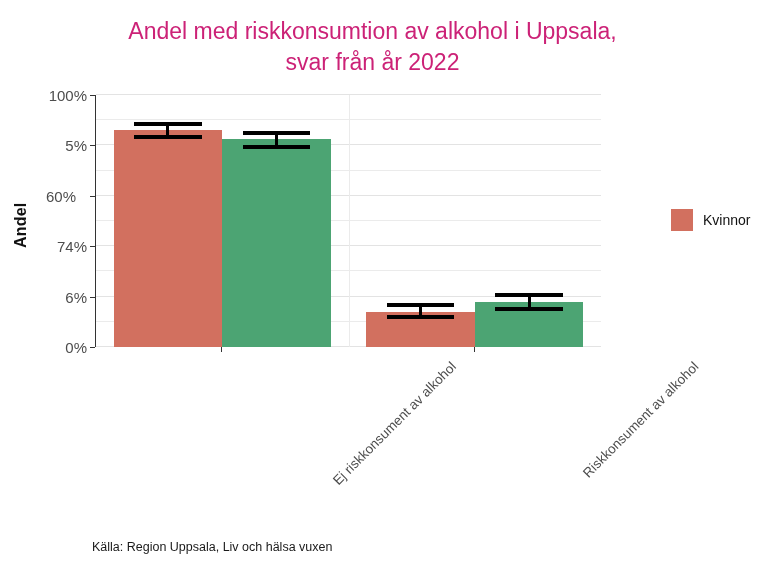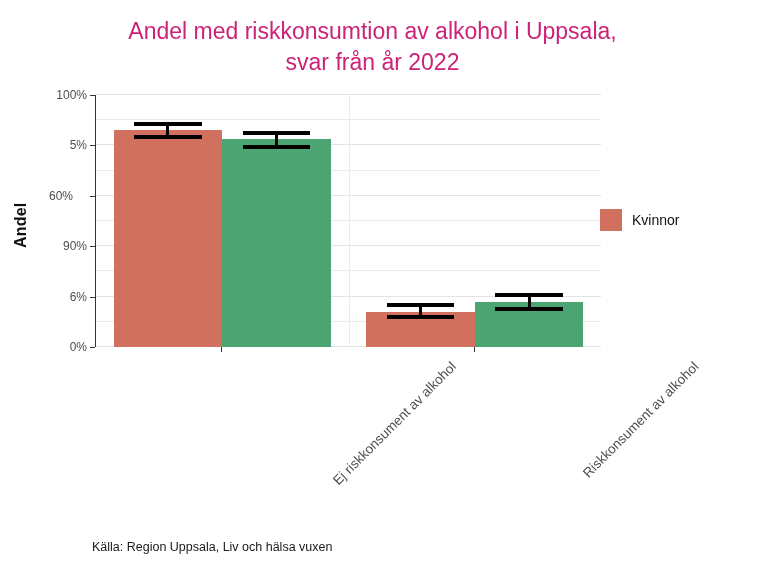--- a/index.html
+++ b/index.html
@@ -91,21 +91,21 @@
     height: 1px;
     background: #333333;
   }
 
   
   .y-tick-label {
     position: absolute;
     right: 0;
     width: 52px;
     text-align: right;
-    font-size: 12px;
+    font-size: 15px;
     color: #4d4d4d;
     transform: translateY(-50%);
   }
   .y-tick-mark {
     position: absolute;
     left: -5px;
     width: 5px;
     height: 1px;
     background: #333333;
   }
@@ -150,21 +150,21 @@
   .x-tick-mark {
     position: absolute;
     width: 1px;
     height: 5px;
     background: #333333;
   }
 
   
   .legend {
     position: absolute;
-    left: 600px;
+    left: 671px;
     top: 208px;
   }
   .legend-row {
     display: flex;
     align-items: center;
     height: 24px;
   }
   .legend-swatch {
     width: 22px;
     height: 22px;
@@ -235,21 +235,21 @@
         <div class="cap" style="top: -2px;"></div>
         <div class="cap" style="bottom: -2px;"></div>
       </div>
     </div>
 
   <div id="y-ticks">
       <div class="y-tick-label" style="top: 347px; left: 35px;">0%</div>
       <div class="y-tick-mark" style="position: absolute; left: 90px; top: 347px;"></div>
       <div class="y-tick-label" style="top: 296.6px; left: 35px;">6%</div>
       <div class="y-tick-mark" style="position: absolute; left: 90px; top: 296.6px;"></div>
-      <div class="y-tick-label" style="top: 246.2px; left: 35px;">90%</div>
+      <div class="y-tick-label" style="top: 246.2px; left: 35px;">74%</div>
       <div class="y-tick-mark" style="position: absolute; left: 90px; top: 246.2px;"></div>
       <div class="y-tick-label" style="top: 195.8px; left: 35px; text-align: center;">60%</div>
       <div class="y-tick-mark" style="position: absolute; left: 90px; top: 195.8px;"></div>
       <div class="y-tick-label" style="top: 145.4px; left: 35px;">5%</div>
       <div class="y-tick-mark" style="position: absolute; left: 90px; top: 145.4px;"></div>
       <div class="y-tick-label" style="top: 95px; left: 35px;">100%</div>
       <div class="y-tick-mark" style="position: absolute; left: 90px; top: 95px;"></div>
     </div>
   <div id="x-ticks">
       <div class="x-tick-mark" style="left: 221.25px; top: 347px;"></div>

